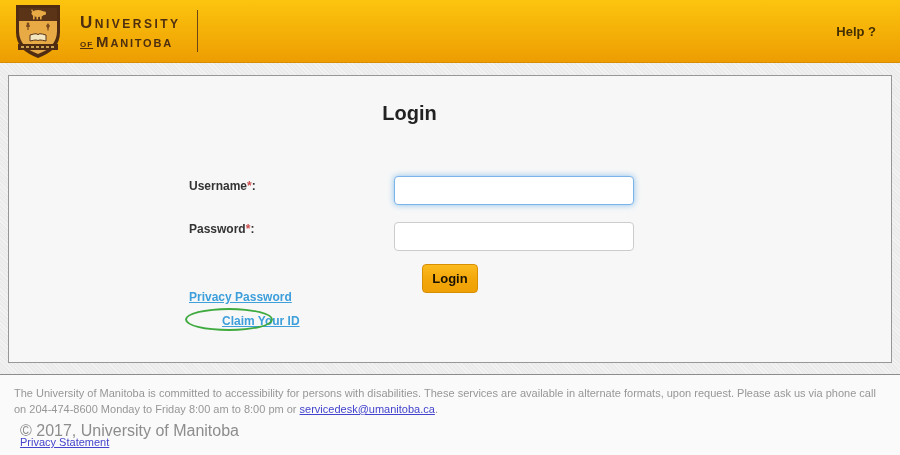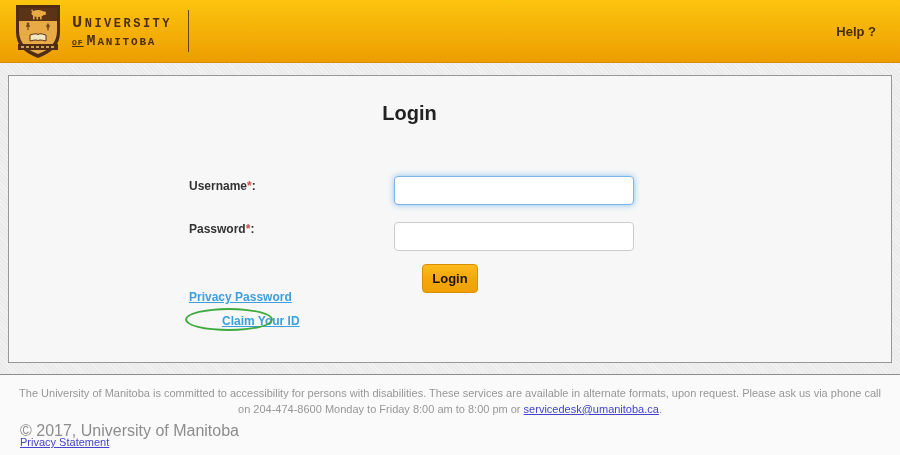--- a/index.html
+++ b/index.html
@@ -7,21 +7,21 @@
   body { font-family:"Liberation Sans","DejaVu Sans",sans-serif; background:#efefef; }
 
   
   .header {
     height:63px; width:100%;
     background:linear-gradient(to bottom,#fcc40f 0%,#f4af07 55%,#ed9d02 100%);
     border-bottom:1px solid #d88d00;
     display:flex; align-items:center; padding:0 0 0 14px;
   }
   .crest { width:48px; height:55px; flex:0 0 auto; }
-  .wordmark { margin-left:10px; color:#4d2e10; font-family:Liberation Mono, monospace; line-height:1; }
+  .wordmark { margin-left:18px; color:#4d2e10; font-family:Liberation Sans, sans-serif; line-height:1; }
   .wm-line1 { font-variant:small-caps; font-size:17px; letter-spacing:2.5px; font-weight:600; }
   .wm-line2 { margin-top:3px; font-variant:small-caps; font-size:15px; letter-spacing:1.8px; font-weight:600; }
   .wm-of { font-size:11px; text-decoration:underline; letter-spacing:1px; margin-right:3px; }
   .header-divider { width:1px; height:42px; background:#6b4516; margin:0 15px 0 16px; }
   .app-name { font-family:"Liberation Serif","DejaVu Serif",serif; font-size:26px; color:#4d2e10; padding-bottom:2px; }
   .help-link { margin-left:auto; margin-right:24px; font-size:13px; font-weight:bold; color:#442f02; cursor:pointer; text-decoration:none; }
 
   
   .main {
     height:311px; position:relative;
@@ -59,21 +59,21 @@
   .link-blue { font-size:12px; font-weight:bold; color:#3e9fdb; text-decoration:underline; cursor:pointer; }
   .forgot-link { position:absolute; left:180px; top:214px; }
   .claim-link  { position:absolute; left:180px; top:238px;margin-left:33px; }
   .claim-ellipse {
     position:absolute; left:176px; top:232px; width:88px; height:23px;
     border:2px solid #3faa3f; border-radius:50%; pointer-events:none;
   }
 
   
   .footer { height:81px; background:#fafafa; border-top:1px solid #8c8c8c; position:relative; }
-  .access-text { padding:11px 14px 0 14px; text-align:center; font-size:11px; color:#979797; line-height:1.45; }
+  .access-text { padding:11px 14px 0 14px; font-size:11px; color:#979797; line-height:1.45; }
   .footer-link { color:#4343cd; text-decoration:underline; cursor:pointer; }
   .copyright { position:absolute; left:20px; top:47px; font-size:16px; color:#8d8d8d; }
   .privacy { position:absolute; left:20px; top:61px; font-size:11px; }
 </style>
 </head>
 <body>
 
 <div class="header">
   <svg class="crest" viewBox="0 0 48 55">
 

